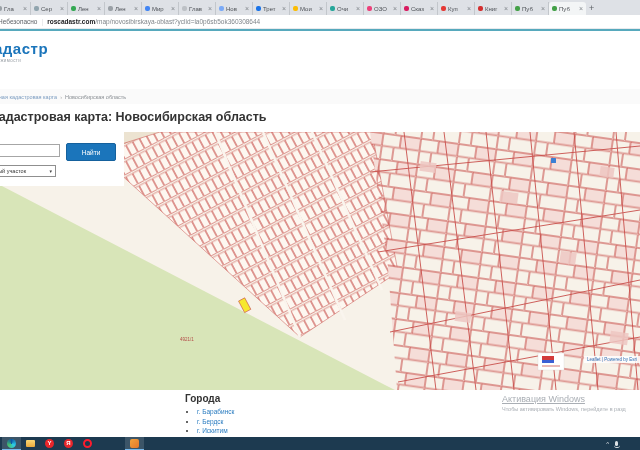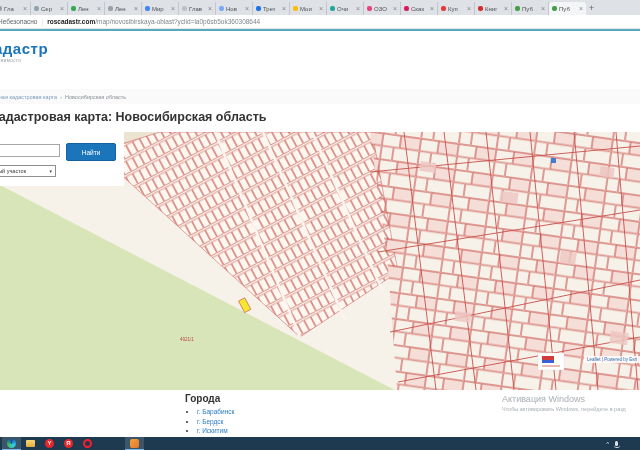--- a/index.html
+++ b/index.html
@@ -48,21 +48,21 @@
   .typeselect .arrow{margin-left:auto;font-size:5px;color:#444;}
   .attrib{position:absolute;right:0;top:224px;background:rgba(255,255,255,.85);font-size:4.5px;color:#2f6fb5;
           padding:1px 3px;white-space:nowrap;}
   
   .cities{position:absolute;left:185px;top:393px;}
   .cities h3{margin:0 0 3px 0;font-size:10px;color:#333;}
   .cities ul{margin:0;padding-left:12px;}
   .cities li{font-size:6.5px;color:#333;line-height:9.5px;}
   .citylink{color:#2a7cc0;}
   .watermark{position:absolute;left:502px;top:394px;color:#a9aeb4;}
-  .wm1{font-size:9px;}
+  .wm1{font-size:9px;text-decoration:underline;}
   .wm2{font-size:5.5px;margin-top:2px;white-space:nowrap;}
   
   .taskbar{position:absolute;left:0;top:437px;width:640px;height:13px;background:#1d3a50;}
   .apps{position:absolute;left:2px;top:0;height:13px;display:flex;align-items:center;}
   .app{width:19px;height:13px;display:flex;align-items:center;justify-content:center;flex:none;}
   .app .ic{width:9px;height:9px;border-radius:50%;display:flex;align-items:center;justify-content:center;
            font-size:6px;font-weight:bold;color:#fff;line-height:9px;}
   .app-edge .ic{background:conic-gradient(#0c59a4,#2ccdea,#49c06c,#0c59a4);}
   .app-folder .ic{border-radius:1px;background:linear-gradient(#f8d775,#e9a93d);height:7px;}
   .app-round .ic{background:#e8262b;}

